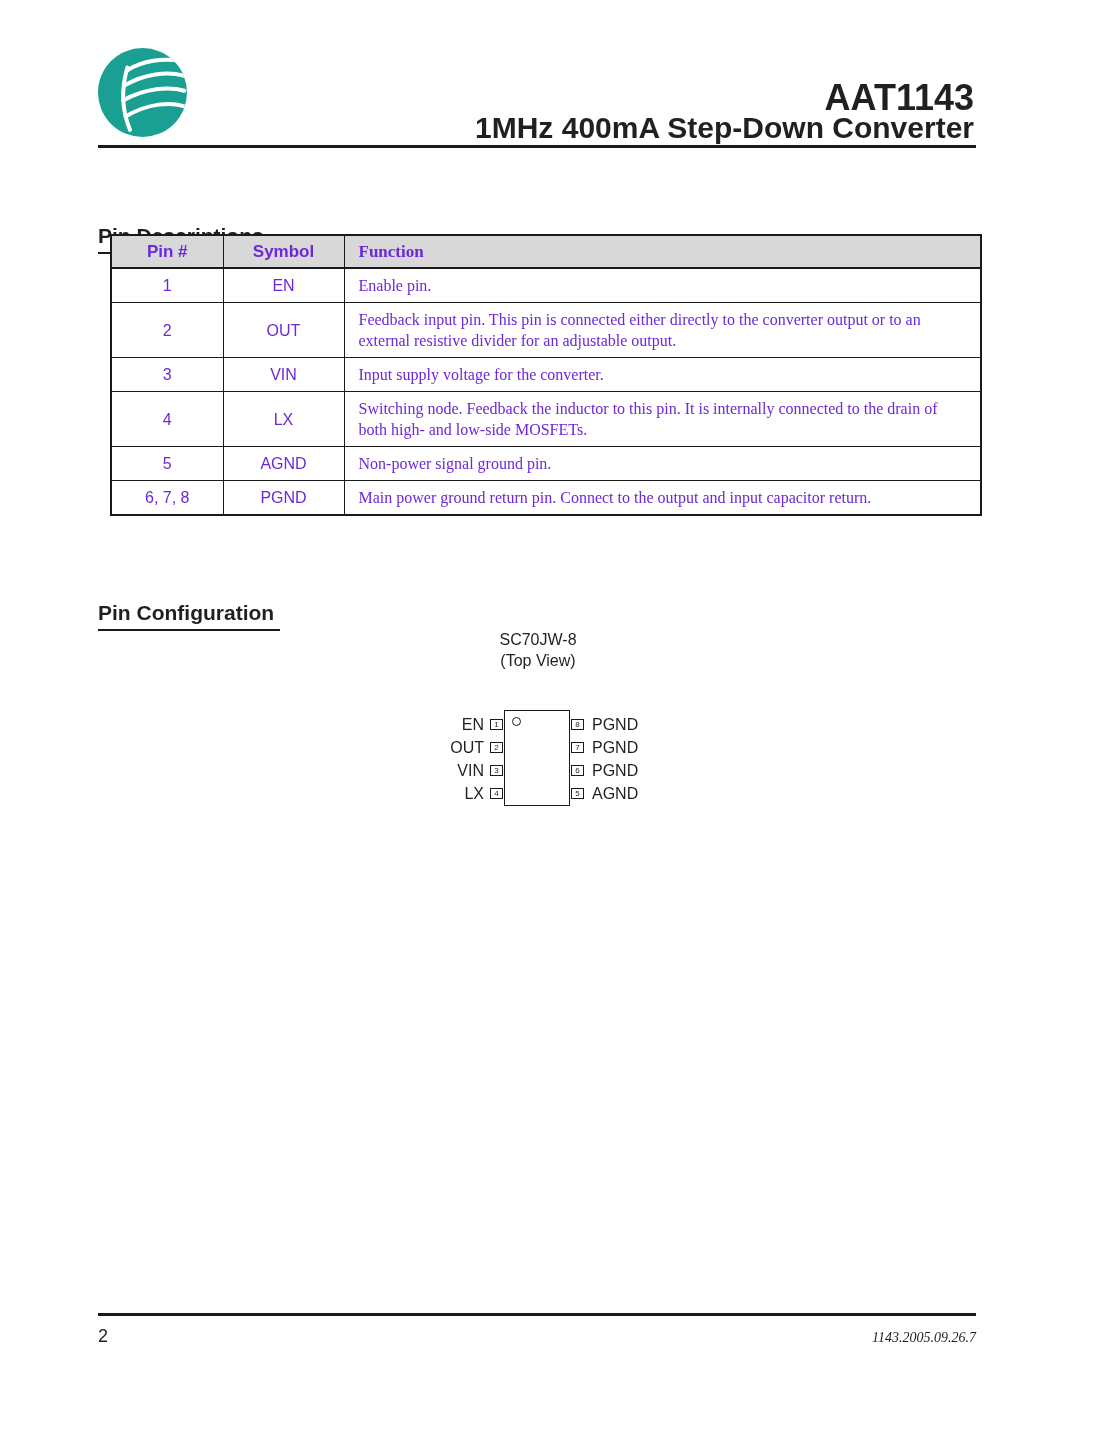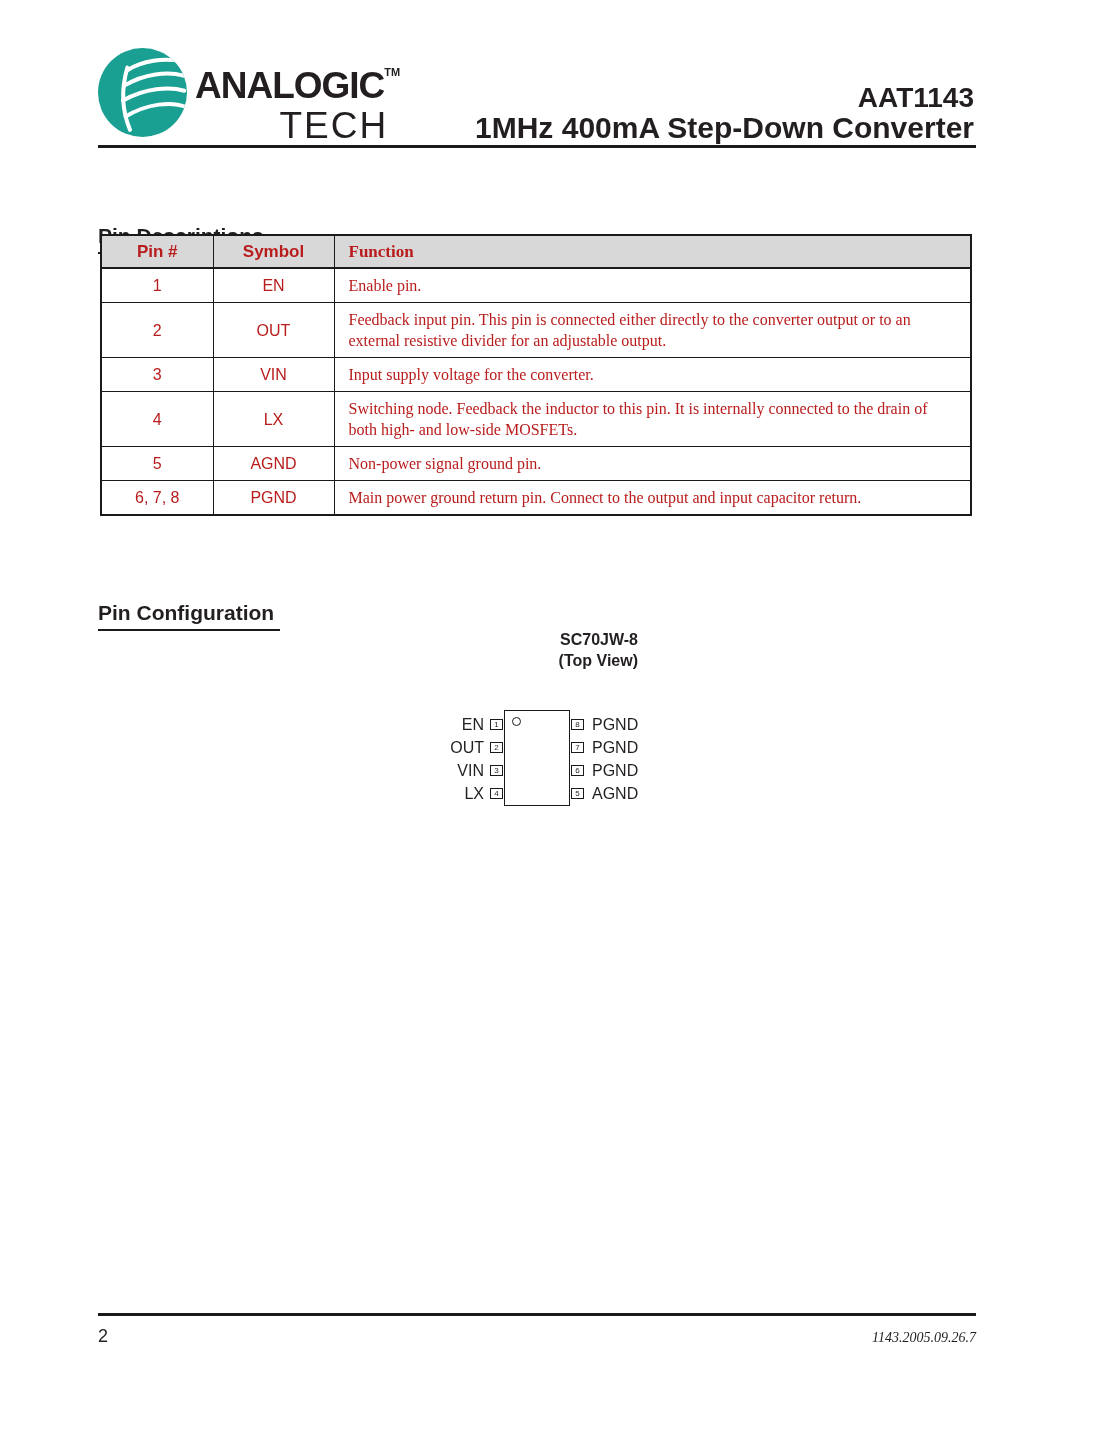--- a/index.html
+++ b/index.html
@@ -46,21 +46,21 @@
     color: #231f20;
     text-align: right;
     padding-right: 12px;
   }
   .title-block {
     position: absolute;
     right: 0;
     bottom: 3px;
     text-align: right;
   }
-  .part-number { font-size: 28px; font-weight: 700; line-height: 32px; }
+  .part-number { font-size: 36px; font-weight: 700; line-height: 32px; }
   .subtitle   { font-size: 30px; font-weight: 700; line-height: 27px; }
 
   .rule {
     position: absolute;
     left: 98px;
     width: 878px;
     height: 3px;
     background: #1a1a1a;
   }
   .rule-top { top: 145px; }
@@ -76,27 +76,27 @@
     border-bottom: 2.5px solid #1a1a1a;
     padding-bottom: 4px;
     padding-right: 6px;
   }
   .title-descriptions { top: 204px; margin-top: 20px; }
   .title-configuration { top: 601px; }
 
   
   .pin-table {
     position: absolute;
-    left: 100px;
+    left: 110px;
     top: 234px;
     width: 872px;
     border-collapse: collapse;
     table-layout: fixed;
     font-size: 16px;
-    color: #b91c1c;
+    color: #6d28d9;
   }
   .pin-table col.c1 { width: 112px; }
   .pin-table col.c2 { width: 121px; }
   .pin-table th, .pin-table td {
     border: 1.5px solid #1a1a1a;
     vertical-align: middle;
   }
   .pin-table { border: 2.5px solid #1a1a1a; }
   .pin-table thead th {
     background: #d8d8d8;
@@ -113,23 +113,23 @@
   }
   .pin-table td { text-align: center; padding-top: 6px; padding-bottom: 6px; line-height: 21px; }
   .pin-table td.fn-cell { text-align: left; margin-left: 40px; }
 
   
   .package-title {
     position: absolute;
     left: 438px;
     top: 629px;
     width: 200px;
-    text-align: right;
+    text-align: center;
     font-size: 16px;
-    font-weight: 700;
+    font-weight: 400;
     line-height: 21px;
   }
   .pin-diagram {
     position: absolute;
     left: 420px;
     top: 703px;
     width: 300px;
     height: 112px;
   }
   .ic-body {
@@ -215,24 +215,20 @@
         </defs>
         <circle cx="50" cy="50" r="50" fill="#1aa093"></circle>
         <g clip-path="url(#logoClip)" fill="none" stroke="#ffffff" stroke-width="4.5" stroke-linecap="round">
           <path d="M33,22 C26,46 26,68 36,92"></path>
           <path d="M33,25 C50,14 74,11 94,15"></path>
           <path d="M30,42 C52,29 78,26 96,31"></path>
           <path d="M28,59 C53,45 80,43 97,48"></path>
           <path d="M31,77 C56,62 83,60 98,66"></path>
         </g>
       </svg>
-      <div class="logo-text">
-        <div class="brand-line1"><span>ANALOGIC</span><span class="brand-tm">TM</span></div>
-        <div class="brand-line2">TECH</div>
-      </div>
     </div>
     <div class="title-block">
       <div class="part-number">AAT1143</div>
       <div class="subtitle">1MHz 400mA Step-Down Converter</div>
     </div>
   </div>
 
   <div class="rule rule-top"></div>
 
   <div class="section-title title-descriptions">Pin Descriptions</div>

